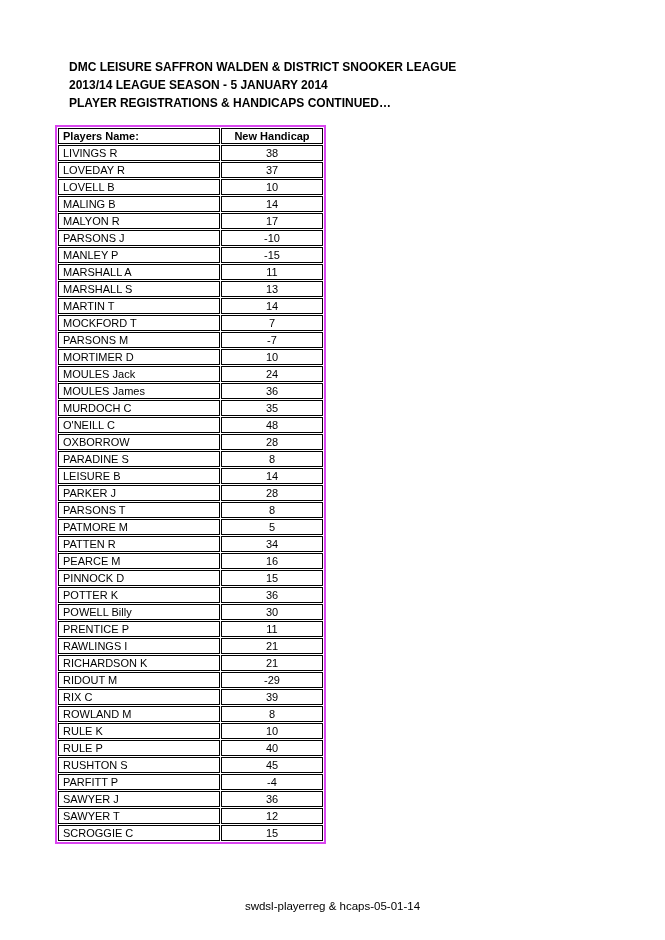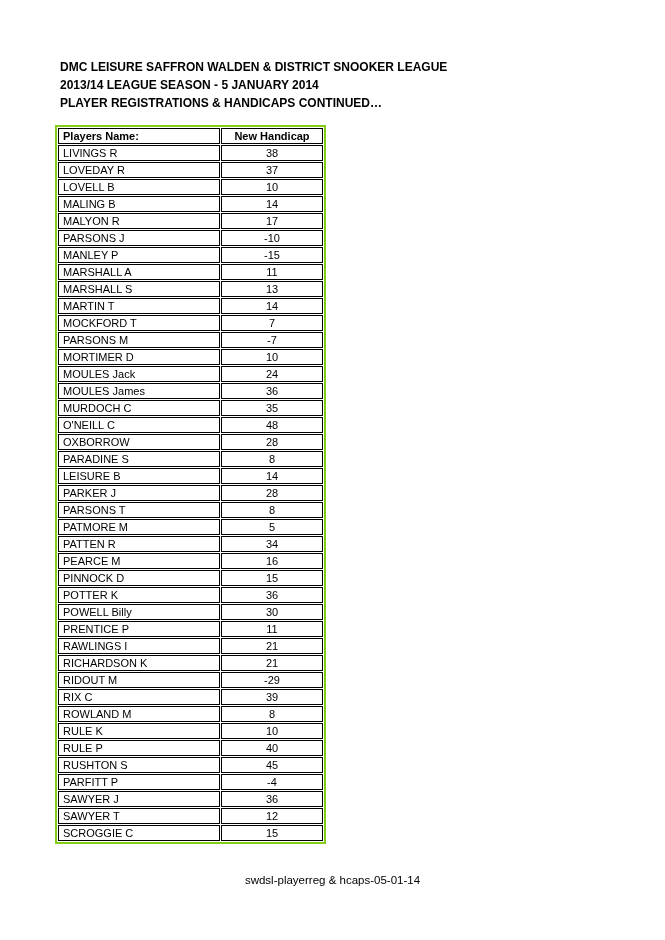--- a/index.html
+++ b/index.html
@@ -10,34 +10,34 @@
   body {
     width: 665px;
     height: 940px;
     position: relative;
     font-family: "Liberation Sans", sans-serif;
     color: #000000;
     overflow: hidden;
   }
   .doc-header {
     position: absolute;
-    left: 60px;
+    left: 69px;
     top: 58px;
     font-weight: bold;
     font-size: 12px;
     line-height: 18px;
     white-space: nowrap;
   }
   table.hcap-table {
     position: absolute;
     left: 55px;
     top: 125px;
     border-collapse: separate;
     border-spacing: 1px;
-    border: 2px solid #84cc16;
+    border: 2px solid #d946ef;
     background: #ffffff;
   }
   table.hcap-table th,
   table.hcap-table td {
     border: 1.5px solid #000000;
     font-size: 11px;
     line-height: 12px;
     height: 11px;
     padding: 1px 4px;
     background: #ffffff;
@@ -49,21 +49,21 @@
   .name-col {
     width: 152px;
     text-align: left;
   }
   .hcap-col {
     width: 92px;
     text-align: center;
   }
   .doc-footer {
     position: absolute;
-    top: 874px;
+    top: 900px;
     left: 0;
     width: 100%;
     text-align: center;
     font-size: 11.5px;
     font-weight: normal;
   }
 </style>
 </head>
 <body>
 

